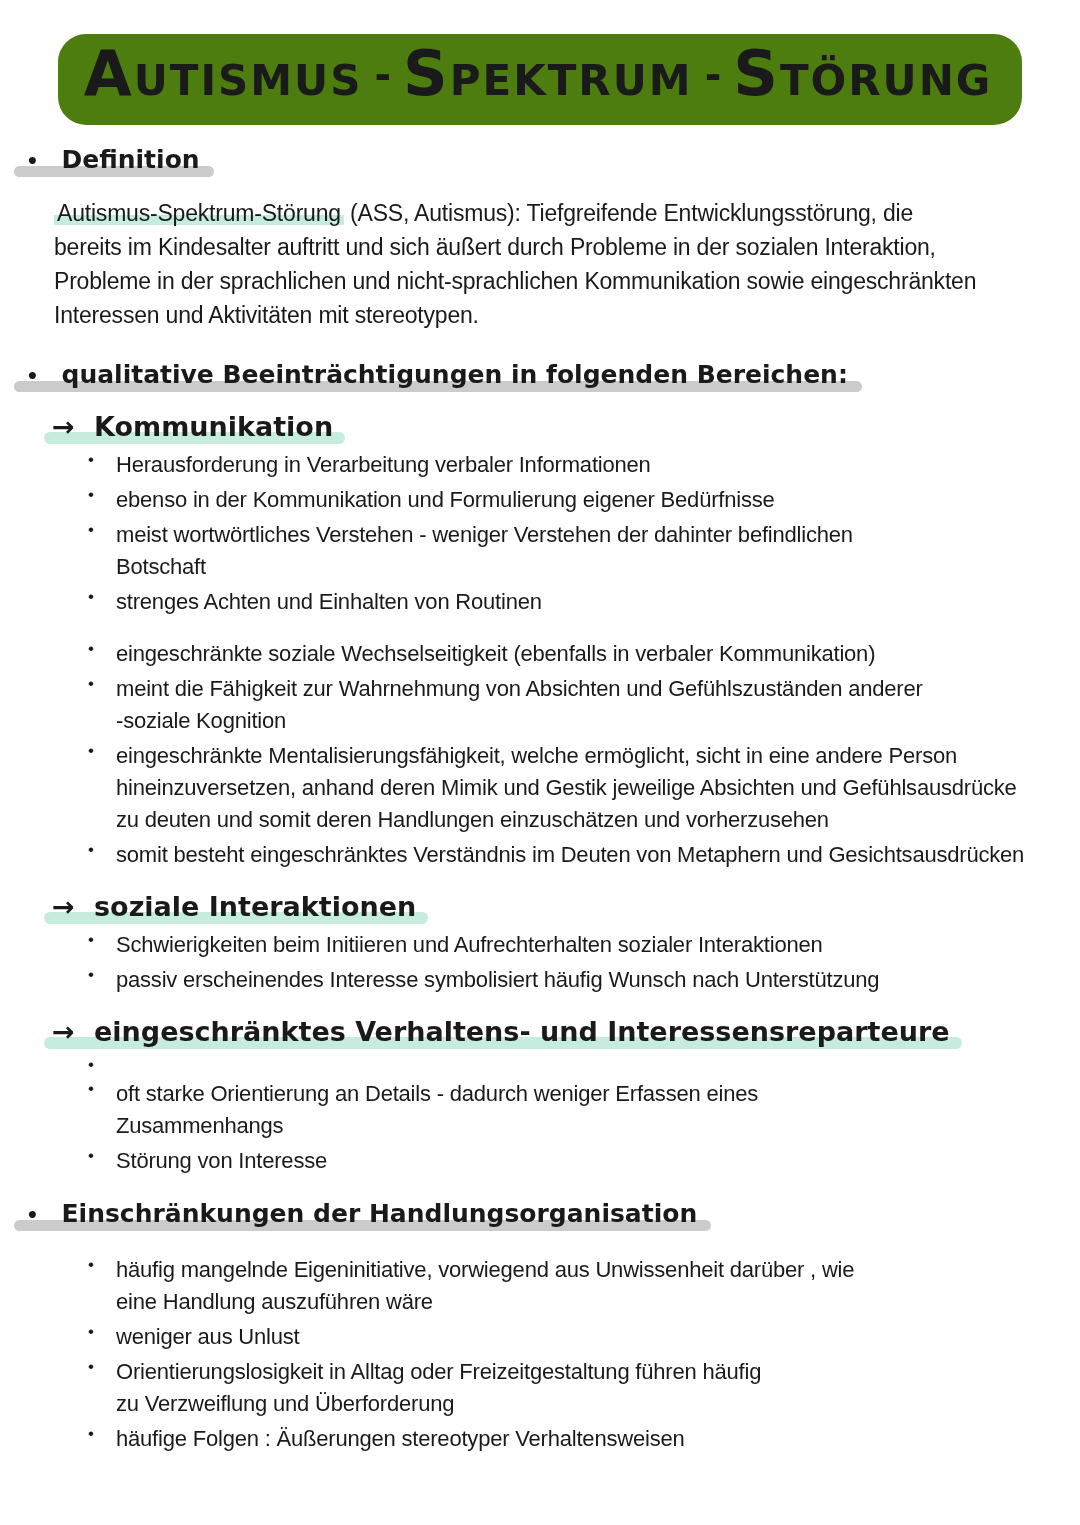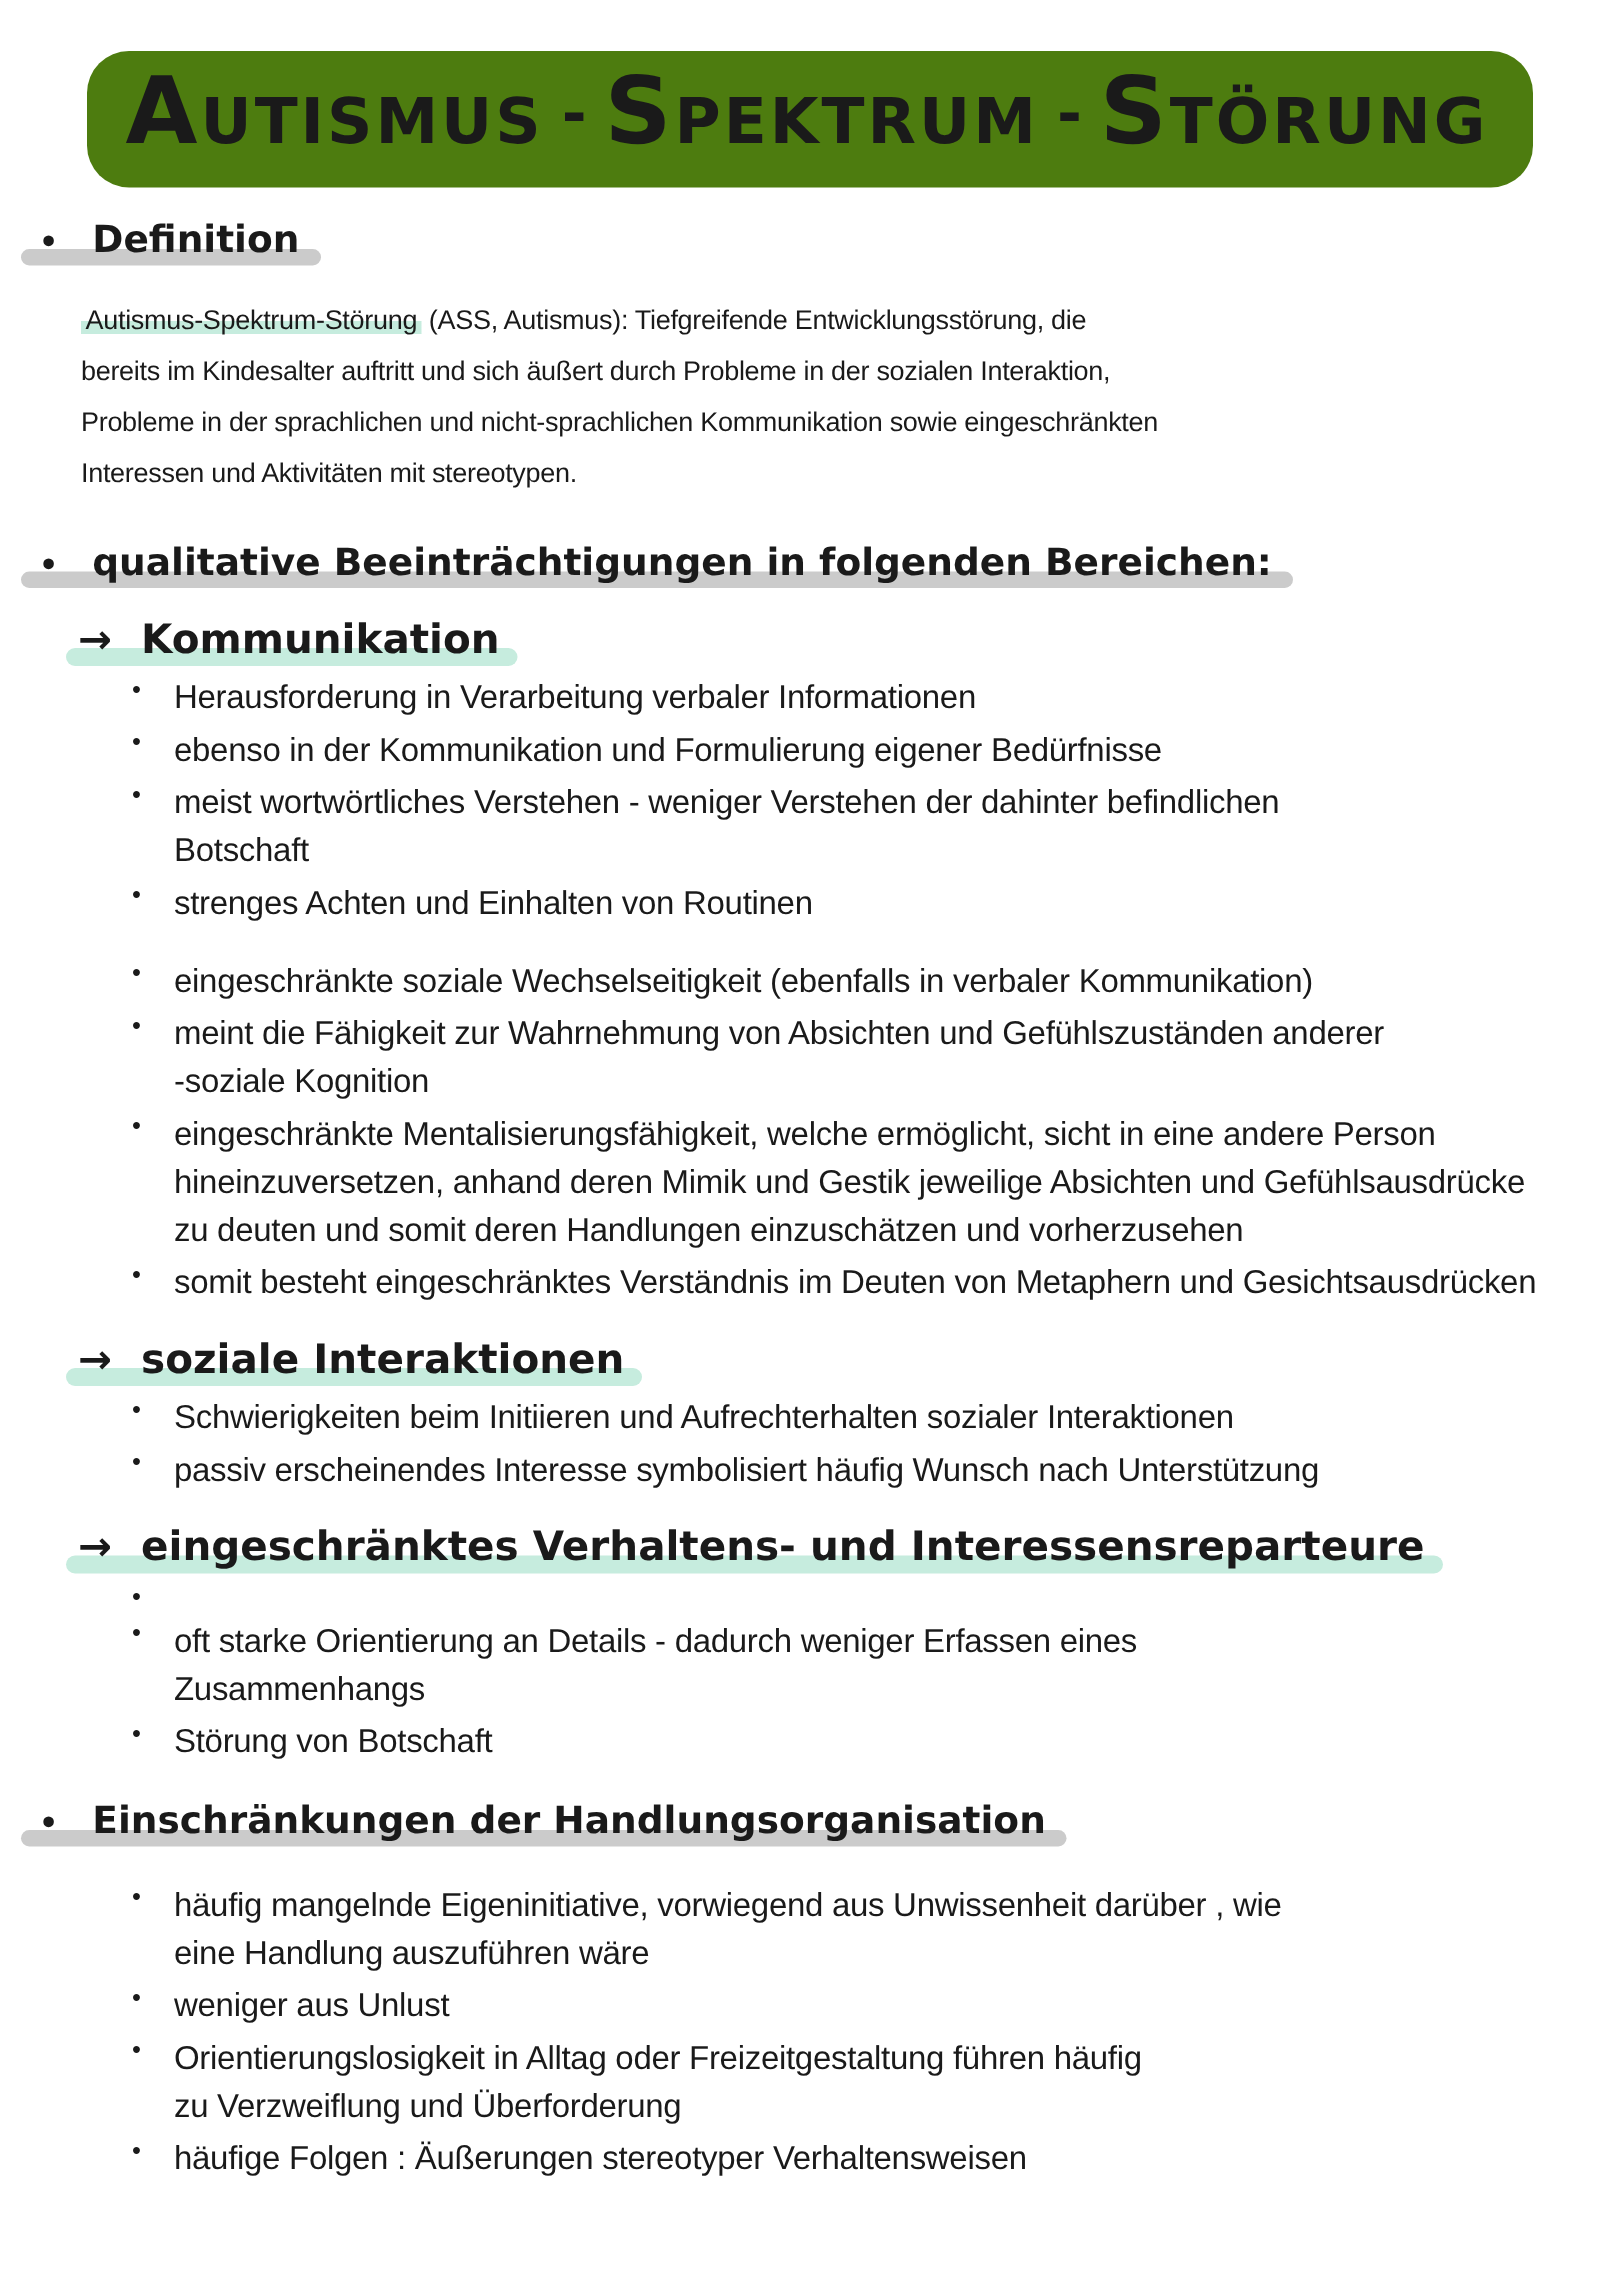--- a/index.html
+++ b/index.html
@@ -29,21 +29,21 @@
     font-family:"DejaVu Sans",sans-serif;font-weight:bold;font-size:25px;line-height:34px;text-align:right;
   }
   .h-top .dot{margin-right:14px;font-size:20px;}
   .bar{position:absolute;z-index:0;}
   .bar-gray{left:-12px;right:-14px;bottom:1px;height:11px;background:#cbcbcb;border-radius:7px;}
   .bar-mint{left:-8px;right:-12px;bottom:-1px;height:12px;background:#c6ecde;border-radius:7px;}
   .h-top .dot,.h-top .txt,.h-arrow .arrow,.h-arrow .txt{position:relative;z-index:1;}
 
   
   .para{
-    margin:0 28px 26px 54px;font-size:18px;line-height:34px;letter-spacing:-0.2px;
+    margin:0 28px 26px 54px;font-size:23px;line-height:34px;letter-spacing:-0.2px;
   }
   .pbody{white-space:pre-line;}
   .term{
     background:linear-gradient(transparent 56%, #c6ecde 56%, #c6ecde 97%, transparent 97%);
     padding:0 3px;
   }
 
   
   .sub{margin:0 0 20px 52px;}
   .h-arrow{
@@ -165,21 +165,21 @@
       <div class="b">
           <span class="dot">•</span>
         </div>
       <div class="b">
           <span class="dot">•</span>
           <div class="t">oft starke Orientierung an Details - dadurch weniger Erfassen eines
 Zusammenhangs</div>
         </div>
       <div class="b">
           <span class="dot">•</span>
-          <div class="t">Störung von Botschaft</div>
+          <div class="t">Störung von Interesse</div>
         </div>
     </div>
   </section>
 
   <div class="h-top mb-big">
     <span class="bar bar-gray"></span>
     <span class="dot">•</span>
     <span class="txt">Einschränkungen der Handlungsorganisation</span>
   </div>
   <div class="bullets hl-bullets">

